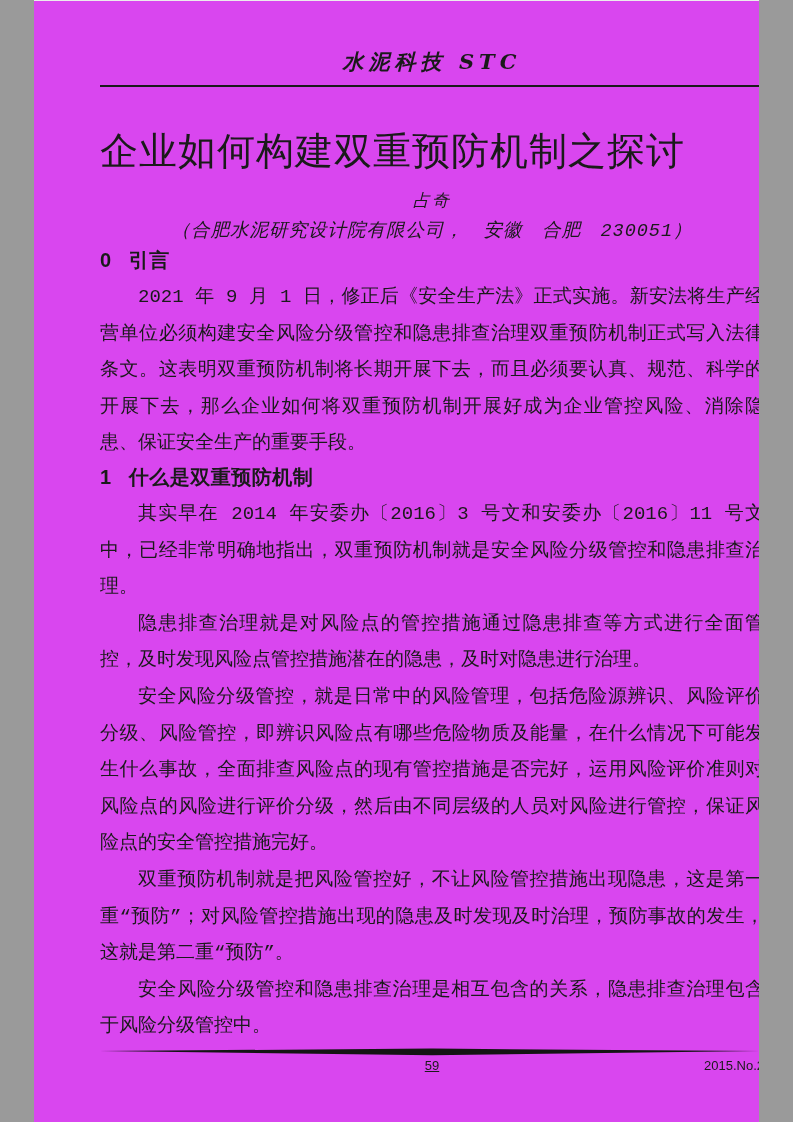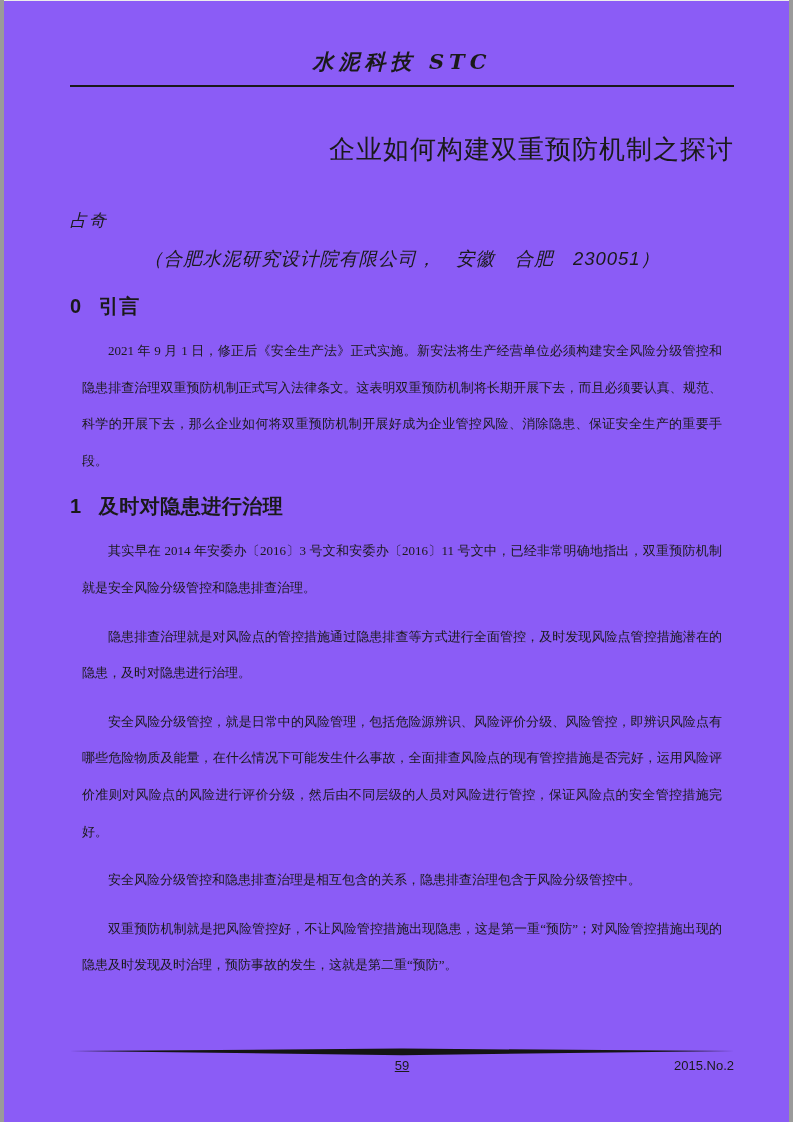--- a/index.html
+++ b/index.html
@@ -1,21 +1,21 @@
 <!DOCTYPE html>
 <html><head>
 <meta charset="utf-8">
 <style>
   html, body { margin: 0; padding: 0; background: #9a9a9a; }
   .page {
     position: relative;
-    width: 785px;
+    width: 725px;
     height: 1122px;
     margin: 0 auto;
-    background: #8b5cf6;
+    background: #d946ef;
     color: #1a1a1a;
     overflow: hidden;
     border-top: 1px solid #ececec;
     box-sizing: border-box;
     padding-left: 47px;
   }
   .content {
     position: absolute;
     left: 66px;
     top: 0;
@@ -33,60 +33,60 @@
     letter-spacing: 5px;
   }
   .header-rule {
     margin-top: 10px;
     height: 2px;
     background: #1a1a1a;
   }
   
   .article-title {
     margin: 42px 0 0 0;
-    text-align: right;
-    font-family: Liberation Mono, monospace;
+    text-align: left;
+    font-family: Liberation Sans, sans-serif;
     font-weight: 500;
-    font-size: 26px;
+    font-size: 38px;
     line-height: 44px;
     letter-spacing: 1px;
   }
   .author {
-    margin-top: 36px;
-    text-align: left;
+    margin-top: 16px;
+    text-align: center;
     font-family: "DejaVu Serif", serif;
     font-style: italic;
     font-size: 17px;
     line-height: 23px;
     letter-spacing: 2px;
   }
   .affiliation {
-    margin-top: 14px;
+    margin-top: 7px;
     text-align: center;
-    font-family: Liberation Sans, sans-serif;
+    font-family: Liberation Mono, monospace;
     font-style: italic;
     font-size: 18.5px;
     line-height: 25px;
     letter-spacing: 1px;
   }
   
   h2.section-heading {
     margin: 0 0 4px 0;
     font-family: "Liberation Sans", sans-serif;
     font-weight: 700;
     font-size: 20px;
     line-height: 30px;
     letter-spacing: 0.5px;
   }
-  h2.section-heading.first { margin-top: 20px; }
+  h2.section-heading.first { margin-top: 1px; }
   .h-num { display: inline-block; margin-right: 17px; }
   p.body-para {
-    margin: 12px;
-    font-family: Liberation Serif, serif;
-    font-size: 13px;
+    margin: 0;
+    font-family: Liberation Mono, monospace;
+    font-size: 19px;
     line-height: 36.6px;
     text-align: justify;
     text-indent: 2em;
   }
   
   .page-footer {
     position: absolute;
     left: 66px;
     top: 1047px;
     width: 664px;
@@ -117,27 +117,27 @@
     <div class="author">占奇</div>
 
     <div class="affiliation">（合肥水泥研究设计院有限公司，　安徽　合肥　230051）</div>
 
     <h2 class="section-heading first">
       <span class="h-num">0</span><span class="h-text">引言</span>
     </h2>
     <p class="body-para">2021 年 9 月 1 日，修正后《安全生产法》正式实施。新安法将生产经营单位必须构建安全风险分级管控和隐患排查治理双重预防机制正式写入法律条文。这表明双重预防机制将长期开展下去，而且必须要认真、规范、科学的开展下去，那么企业如何将双重预防机制开展好成为企业管控风险、消除隐患、保证安全生产的重要手段。</p>
 
     <h2 class="section-heading">
-      <span class="h-num">1</span><span class="h-text">及时对隐患进行治理</span>
+      <span class="h-num">1</span><span class="h-text">什么是双重预防机制</span>
     </h2>
     <p class="body-para">其实早在 2014 年安委办〔2016〕3 号文和安委办〔2016〕11 号文中，已经非常明确地指出，双重预防机制就是安全风险分级管控和隐患排查治理。</p>
     <p class="body-para">隐患排查治理就是对风险点的管控措施通过隐患排查等方式进行全面管控，及时发现风险点管控措施潜在的隐患，及时对隐患进行治理。</p>
     <p class="body-para">安全风险分级管控，就是日常中的风险管理，包括危险源辨识、风险评价分级、风险管控，即辨识风险点有哪些危险物质及能量，在什么情况下可能发生什么事故，全面排查风险点的现有管控措施是否完好，运用风险评价准则对风险点的风险进行评价分级，然后由不同层级的人员对风险进行管控，保证风险点的安全管控措施完好。</p>
+    <p class="body-para">双重预防机制就是把风险管控好，不让风险管控措施出现隐患，这是第一重“预防”；对风险管控措施出现的隐患及时发现及时治理，预防事故的发生，这就是第二重“预防”。</p>
     <p class="body-para">安全风险分级管控和隐患排查治理是相互包含的关系，隐患排查治理包含于风险分级管控中。</p>
-    <p class="body-para">双重预防机制就是把风险管控好，不让风险管控措施出现隐患，这是第一重“预防”；对风险管控措施出现的隐患及时发现及时治理，预防事故的发生，这就是第二重“预防”。</p>
   </div>
 
   <div class="page-footer">
     <div class="footer-rule">
       <svg viewBox="0 0 664 8" preserveAspectRatio="none" aria-hidden="true">
         <polygon points="0,3 332,0.6 664,3 332,7.2" fill="#141414"></polygon>
       </svg>
     </div>
     <div class="footer-row">
       <span class="footer-page-number">59</span>

